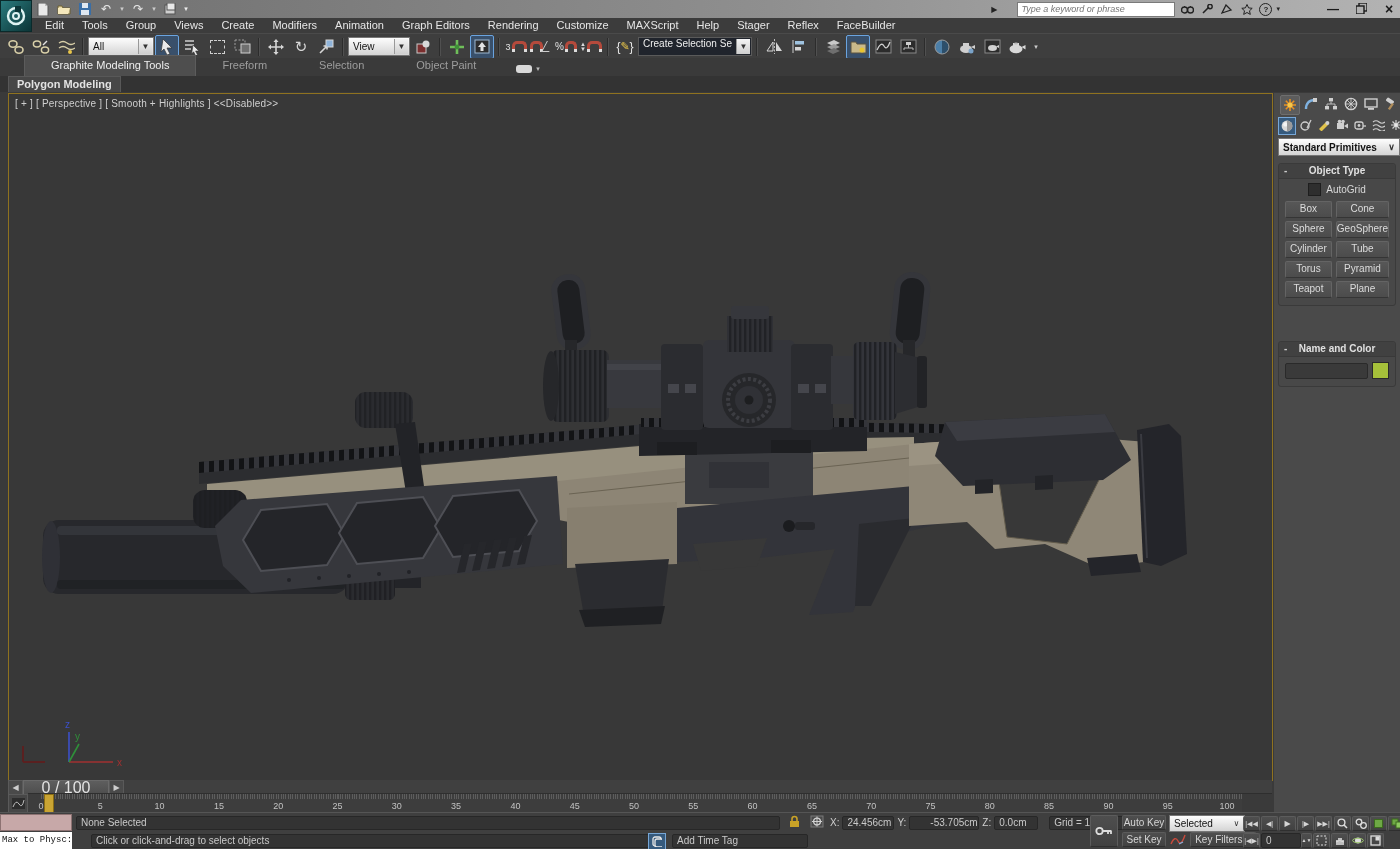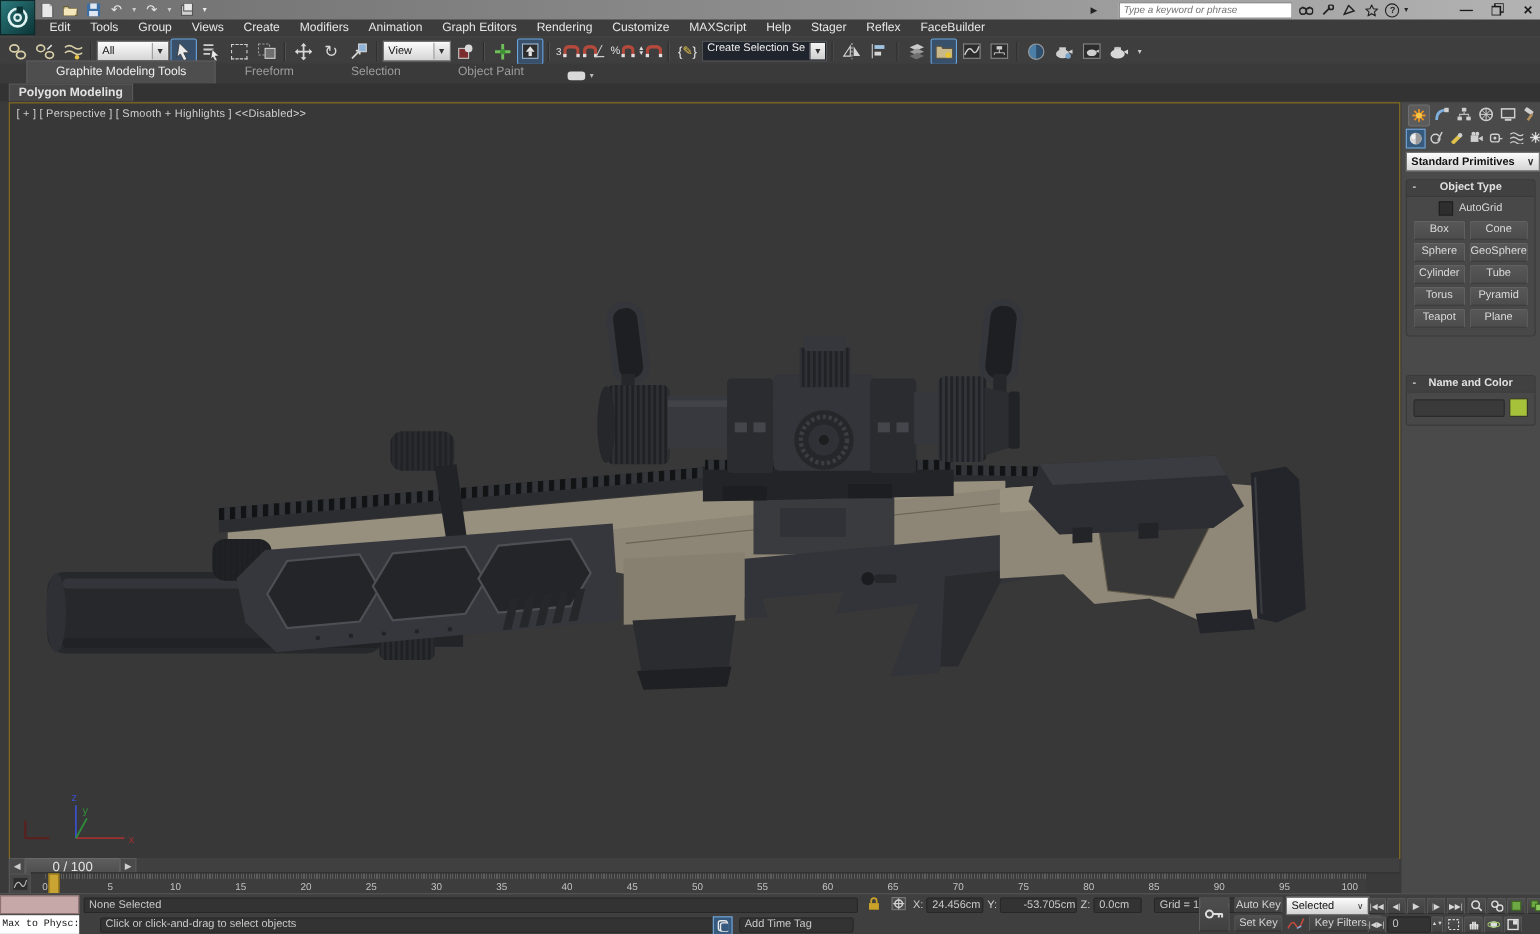--- a/index.html
+++ b/index.html
@@ -54,21 +54,21 @@
   .pbtn{background:linear-gradient(#575757,#4c4c4c);border:1px solid #646464;border-bottom-color:#353535;border-radius:2px;color:#dcdcdc;font-size:10px;height:15px;line-height:14px;text-align:center;}
   #objgrid{display:grid;grid-template-columns:1fr 1fr;gap:3px 4px;padding:4px 6px 7px 6px;}
   #agrow{display:flex;align-items:center;justify-content:center;gap:5px;padding:4px 0 1px 0;font-size:10px;color:#d8d8d8;}
   #agbox{width:11px;height:11px;background:#2e2e2e;border:1px solid #1e1e1e;}
   #namerow{display:flex;gap:4px;padding:5px 6px 7px 6px;align-items:center;}
   #namefield{flex:1;height:14px;background:#3a3a3a;border:1px solid #2a2a2a;border-radius:2px;}
   #colorsw{width:15px;height:15px;border:1px solid #2a2a2a;}
   
   #tslider{left:8px;top:780px;width:1264px;height:13px;background:#404040;border-bottom:1px solid #2e2e2e;display:flex;}
   .tsbtn{width:13px;height:13px;background:#4a4a4a;border:1px solid #5a5a5a;border-bottom-color:#333;color:#ccc;font-size:8px;display:flex;align-items:center;justify-content:center;flex:none;}
-  #tshandle{width:84px;height:13px;background:linear-gradient(#5e5e5e,#4e4e4e);border:1px solid #6a6a6a;border-bottom-color:#333;color:#e3e3e3;font-size:12px;display:flex;align-items:center;justify-content:center;flex:none;text-align:center;}
+  #tshandle{width:84px;height:13px;background:linear-gradient(#5e5e5e,#4e4e4e);border:1px solid #6a6a6a;border-bottom-color:#333;color:#e3e3e3;font-size:16px;display:flex;align-items:center;justify-content:center;flex:none;text-align:center;}
   #ruler{left:28px;top:793px;width:1214px;height:19px;background:#3d3d3d;border-top:1px solid #2f2f2f;
      background-image:repeating-linear-gradient(90deg,#5d5d5d 0 1px,transparent 1px 2.372px);
      background-size:100% 5px;background-repeat:no-repeat;background-position:13px 0;}
   .tick{position:absolute;top:7px;transform:translateX(-50%);font-size:9px;color:#c2c2c2;}
   #tmarker{left:44px;top:794px;width:8px;height:17px;background:#c9a433;border:1px solid #8a6d14;}
   #minicurve{left:8px;top:794px;width:18px;height:17px;background:#474747;border:1px solid #5a5a5a;display:flex;align-items:center;justify-content:center;}
   
   #statusbar{left:0;top:812px;width:1400px;height:37px;background:#3f3f3f;border-top:1px solid #555;}
   .srow{position:absolute;height:17px;display:flex;align-items:center;}
   .field{background:#333;border:1px solid #272727;border-radius:2px;color:#c9c9c9;font-size:10px;display:flex;align-items:center;padding:0 4px;height:14px;box-sizing:border-box;}
@@ -782,21 +782,21 @@
     <div class="srow" style="left:76px;top:19px;width:560px;padding-left:15px;">
       <span class="field" style="width:100%;">Click or click-and-drag to select objects</span>
     </div>
     <span class="abs icn" style="left:648px;top:20px;width:16px;height:15px;background:#365a7d;border:1px solid #77a7d7;display:flex;align-items:center;justify-content:center;">
       <svg width="10" height="11">
           <rect x="1" y="1" width="8" height="9" rx="2" fill="none" stroke="#e8e8e8" stroke-width="1.3"></rect>
           <rect x="3" y="3" width="8" height="8" rx="2" fill="#365a7d" stroke="#e8e8e8" stroke-width="1.3"></rect>
         </svg>
     </span>
     <div class="srow" style="left:672px;top:19px;">
-      <span class="field" style="width:104px;">Add Time Tag</span>
+      <span class="field" style="width:136px;">Add Time Tag</span>
     </div>
     <span class="abs sbtn" style="left:1122px;top:19px;width:44px;">Set Key</span>
     <span class="abs icn" style="left:1170px;top:20px;">
       <svg width="16" height="13">
           <path d="M1,11 q4,-9 7,-3 t7,-6" fill="none" stroke="#c94a3c" stroke-width="1.4"></path>
           <path d="M9,11 l4,-2" stroke="#7fb2e0" stroke-width="1.2"></path>
         </svg>
     </span>
     <span class="abs sbtn" style="left:1190px;top:19px;width:66px;">Key Filters...</span>
     <div class="srow" style="left:1243px;top:19px;">

